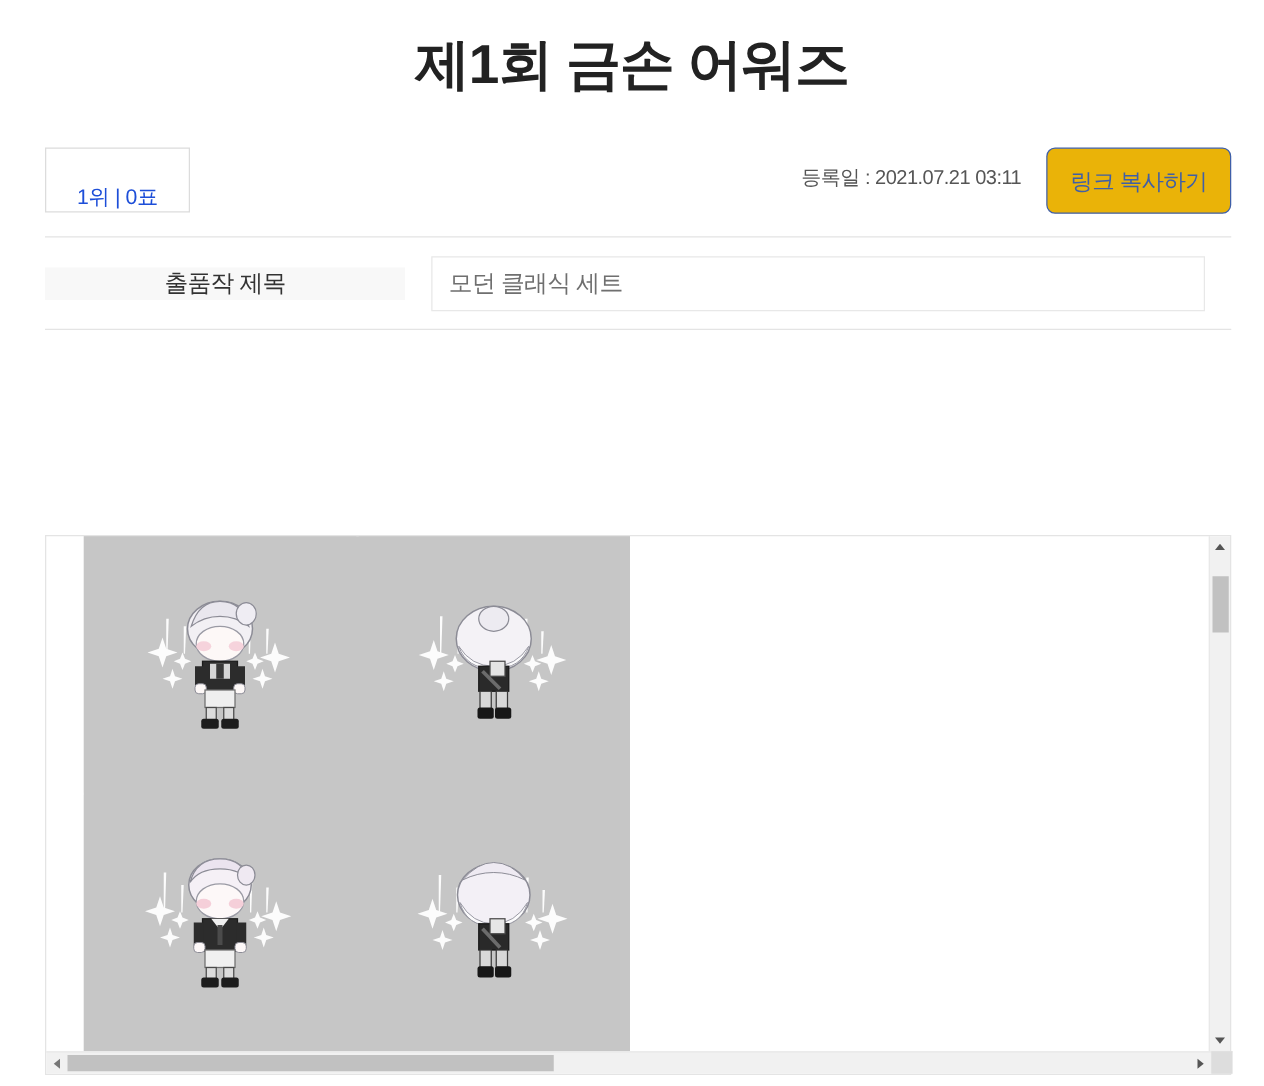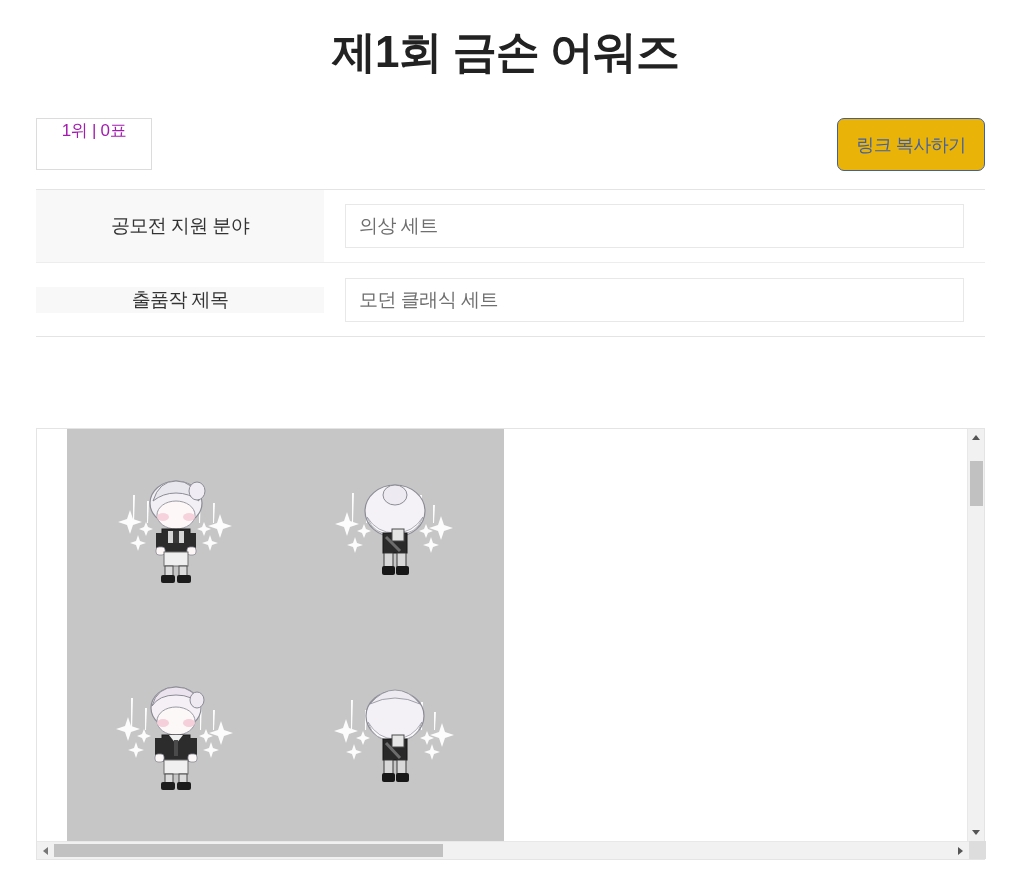--- a/index.html
+++ b/index.html
@@ -36,24 +36,24 @@
   }
   .rank-badge {
     position: absolute;
     left: 0;
     top: 0;
     width: 116px;
     height: 52px;
     border: 1px solid #dcdcdc;
     background: #ffffff;
     display: flex;
-    align-items: flex-start;
+    align-items: flex-end;
     justify-content: center;
     font-size: 17px;
-    color: #a21caf;
+    color: #1d4ed8;
     letter-spacing: -0.3px;
   }
   .reg-date {
     position: absolute;
     right: 168px;
     top: 14px;
     font-size: 16px;
     color: #555555;
     letter-spacing: -0.4px;
     white-space: nowrap;
@@ -245,32 +245,27 @@
 <body>
 
 <div class="page">
 
   <div class="title">제1회 금손 어워즈</div>
 
   <div class="metabar">
     <div class="rank-badge">
       <span>1위  |  0표</span>
     </div>
+    <div class="reg-date">등록일 : 2021.07.21 03:11</div>
     <button class="copy-link-btn">링크 복사하기</button>
   </div>
 
   <div class="info-table">
 
 
-    <div class="info-row">
-      <div class="info-label">공모전 지원 분야</div>
-      <div class="info-value-cell">
-        <div class="info-value-box">의상 세트</div>
-      </div>
-    </div>
 
     <div class="info-row">
       <div class="info-label">출품작 제목</div>
       <div class="info-value-cell">
         <div class="info-value-box">모던 클래식 세트</div>
       </div>
     </div>
 
   </div>
 

